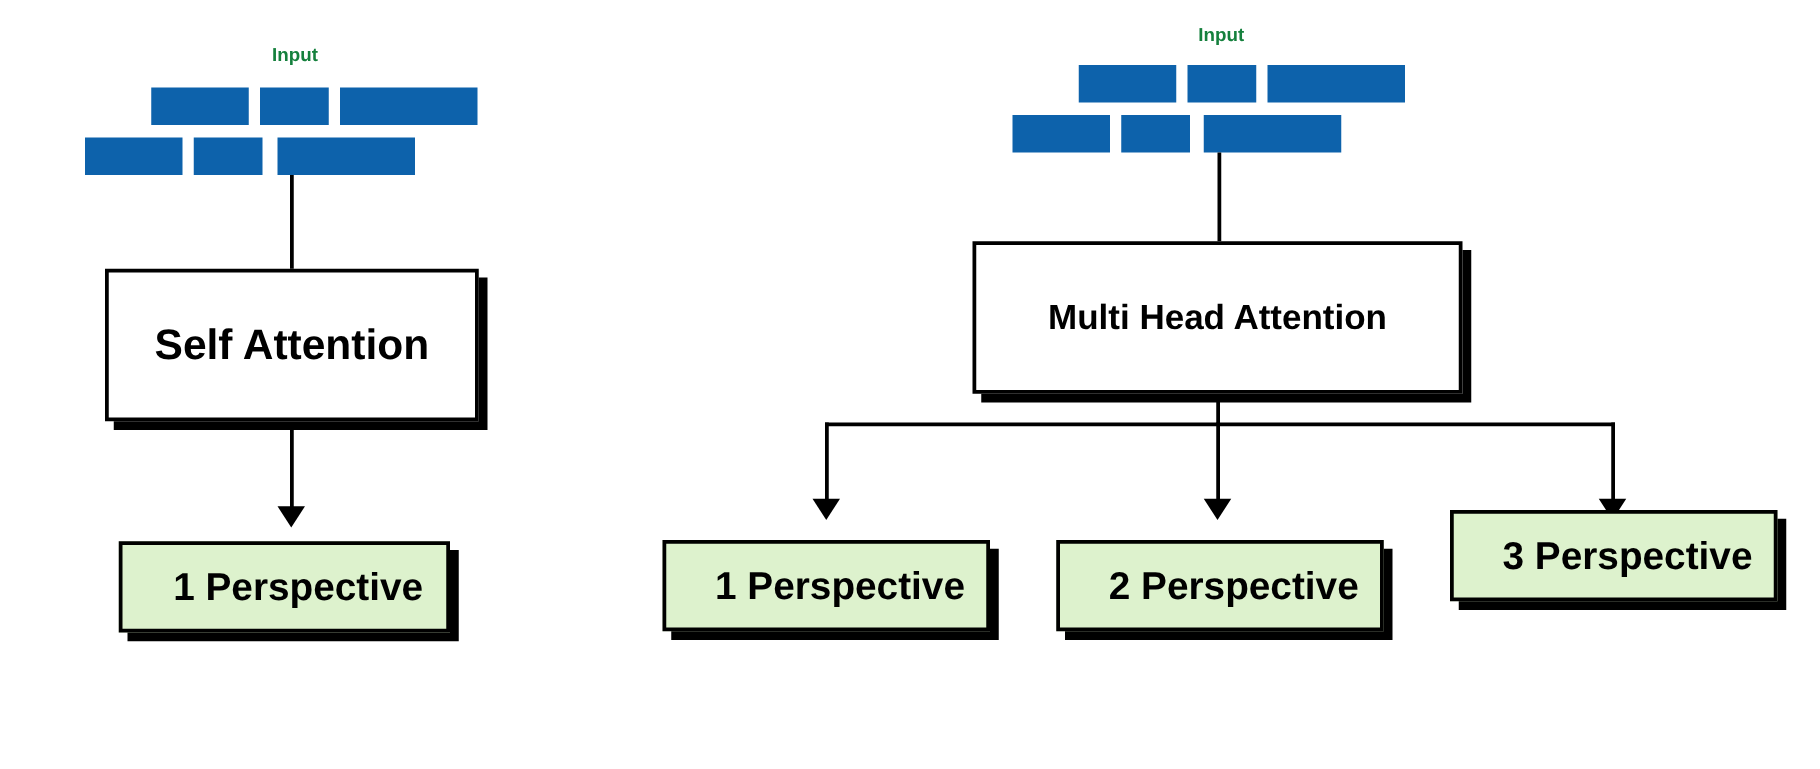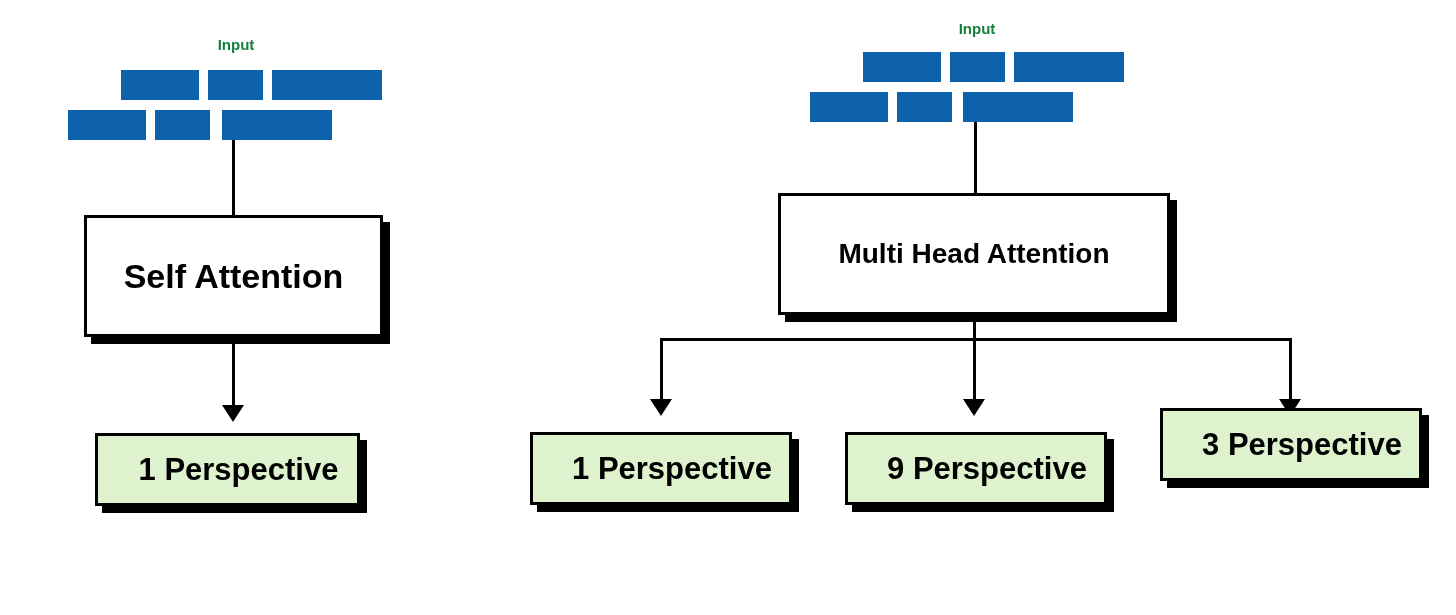--- a/index.html
+++ b/index.html
@@ -160,21 +160,21 @@
     <div class="arrow-head" style="left:963px; top:399px;"></div>
 
     <div class="arrow-line" style="left:1289px; top:338px; height:68px;"></div>
     <div class="arrow-head" style="left:1279px; top:399px;"></div>
 
     <div class="out-box" style="left:530px; top:432px; width:262px; height:73px;">
       <span class="out-box-label">1 Perspective</span>
     </div>
 
     <div class="out-box" style="left:845px; top:432px; width:262px; height:73px;">
-      <span class="out-box-label">9 Perspective</span>
+      <span class="out-box-label">2 Perspective</span>
     </div>
 
     <div class="out-box" style="left:1160px; top:408px; width:262px; height:73px;">
       <span class="out-box-label">3 Perspective</span>
     </div>
   </div>
 
 </div>
 
 </body></html>

